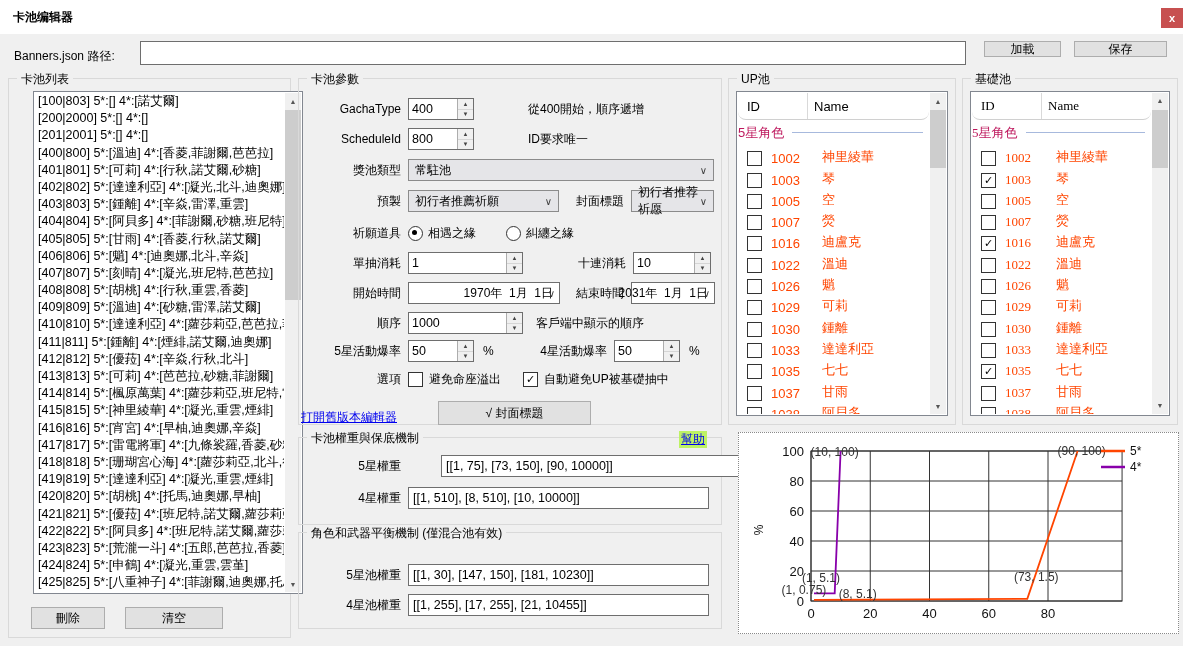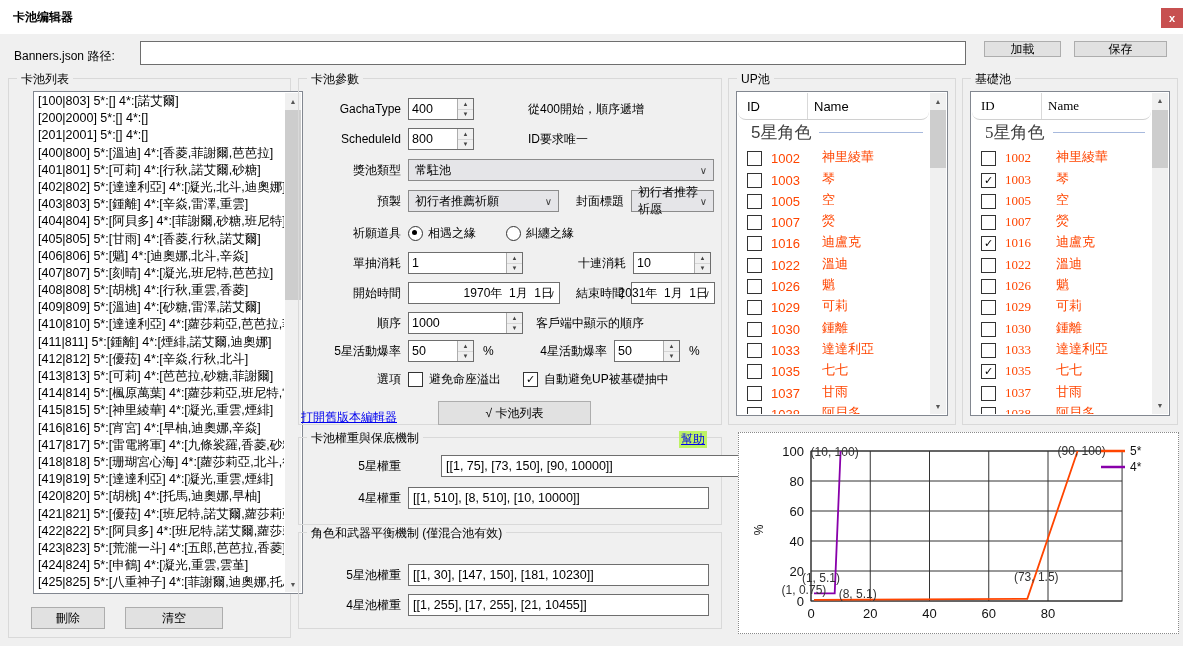--- a/index.html
+++ b/index.html
@@ -64,21 +64,21 @@
   .old-editor-link{position:absolute;left:2px;top:330px;}
   .btn-add{position:absolute;left:139px;top:322px;width:153px;height:24px;}
   .help-link{position:absolute;right:14px;top:-7px;background:#bef264;padding:0 2px;}
   .wide-input{flex:none;width:301px;height:22px;border:1px solid #6e6e6e;background:#fff;font-family:inherit;font-size:12.5px;padding:0 4px;box-sizing:border-box;}
   
   .ptable{position:absolute;left:7px;top:12px;right:7px;bottom:8px;background:#fff;border:1px solid #828790;box-sizing:border-box;}
   .tbody{position:absolute;left:1px;top:1px;right:18px;bottom:1px;overflow:hidden;}
   .thead{height:26px;display:flex;align-items:center;border-bottom:1px solid #d0d0d0;font-size:13px;border-radius:8px;}
   .th-id{padding-left:9px;width:60px;flex:none;}
   .th-name{padding-left:6px;border-left:1px solid #d9d9d9;align-self:stretch;display:flex;align-items:center;flex:1;}
-  .catrow{height:25px;display:flex;align-items:center;color:#404040;font-size:17px;padding-left:13px;}
+  .catrow{height:25px;display:flex;align-items:center;color:#be185d;font-size:13px;}
   .catrow .catline{flex:1;height:1px;background:#a7b9dd;margin:0 6px 0 8px;}
   .trow{height:21.3px;display:flex;align-items:flex-end;font-size:13px;color:#ff4500;}
   .trow .cbx{margin-left:9px;margin-right:9px;}
   .trow .tid{width:42px;flex:none;}
   .trow .tname{padding-left:9px;}
   
   .chartbox{position:absolute;left:738px;top:432px;width:441px;height:202px;background:#fff;border:1px dotted #8a8a8a;box-sizing:border-box;}
   svg text{font-family:"Liberation Sans","DejaVu Sans",sans-serif;}
 </style>
 </head>
@@ -261,21 +261,21 @@
 
   <div class="prow" style="top:288px;">
     <span class="lbl">選項</span>
     <span class="cbx"></span>
     <span>避免命座溢出</span>
     <span class="cbx" style="margin-left:22px;">✓</span>
     <span>自動避免UP被基礎抽中</span>
   </div>
 
   <span class="link old-editor-link">打開舊版本編輯器</span>
-  <div class="btn btn-add">√ 卡池列表</div>
+  <div class="btn btn-add">√ 封面標題</div>
 </div>
 
 <div class="group g-weights">
   <span class="gtitle">卡池權重與保底機制</span>
   <span class="link help-link">幫助</span>
   <div class="prow" style="top:16px;gap:33px;">
     <span class="lbl">5星權重</span>
     <input class="wide-input" value="[[1, 75], [73, 150], [90, 10000]]" style="">
   </div>
   <div class="prow" style="top:48px;">

